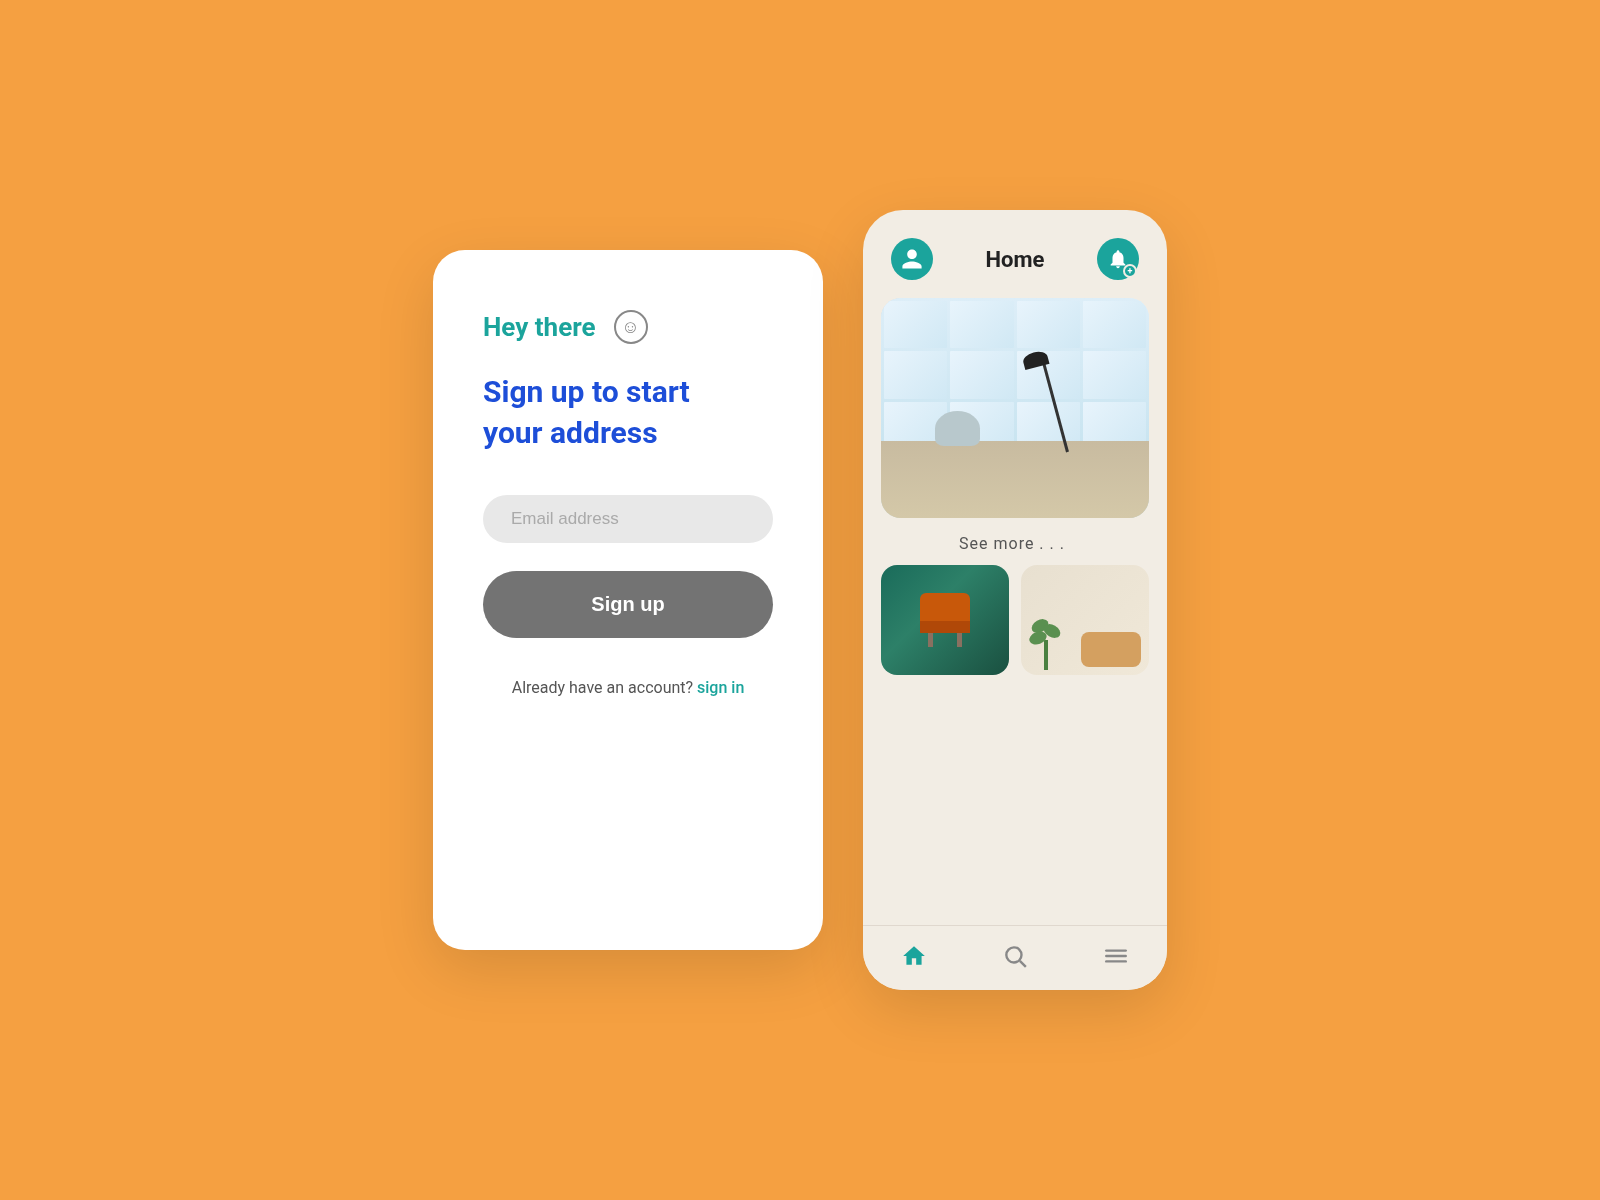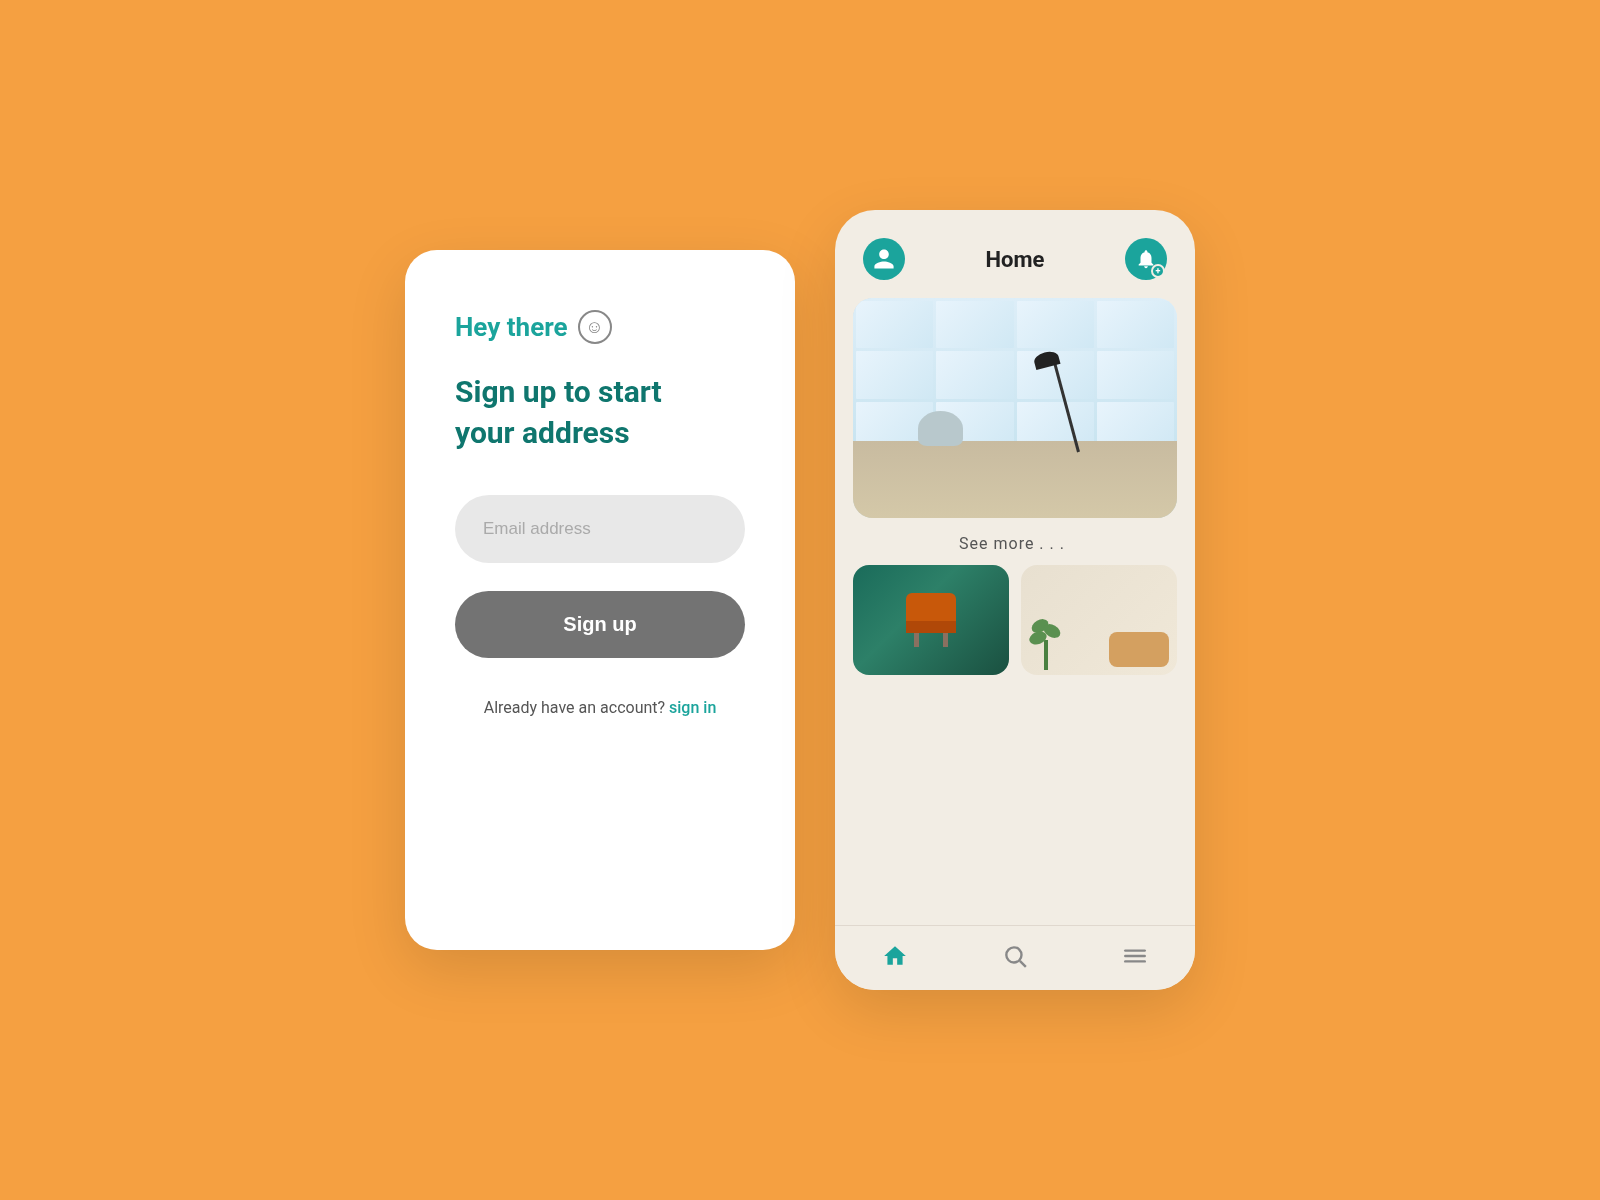--- a/index.html
+++ b/index.html
@@ -24,21 +24,21 @@
       border-radius: 32px;
       padding: 60px 50px 50px 50px;
       display: flex;
       flex-direction: column;
       box-shadow: 0 20px 60px rgba(0,0,0,0.12);
     }
 
     .signup-hey {
       display: flex;
       align-items: center;
-      gap: 10px;
+      gap: 18px;
       margin-bottom: 28px;
     }
 
     .signup-hey-text {
       color: #1BA49C;
       font-size: 26px;
       font-weight: 700;
     }
 
     .smiley-icon {
@@ -50,31 +50,31 @@
       align-items: center;
       justify-content: center;
       font-size: 18px;
       color: #888;
       flex-shrink: 0;
     }
 
     .signup-title {
       font-size: 30px;
       font-weight: 700;
-      color: #0f766e;
+      color: #1d4ed8;
       line-height: 1.35;
       margin-bottom: 42px;
     }
 
     .input-field {
       width: 100%;
       background: #E8E8E8;
       border: none;
       border-radius: 50px;
-      padding: 24px 28px;
+      padding: 14px 28px;
       font-size: 17px;
       color: #888;
       outline: none;
       margin-bottom: 18px;
     }
 
     .input-field::placeholder {
       color: #aaa;
     }
 
@@ -99,21 +99,21 @@
     }
 
     .signup-footer a {
       color: #1BA49C;
       text-decoration: none;
       font-weight: 500;
     }
 
     
     .home-card {
-      width: 360px;
+      width: 304px;
       min-height: 780px;
       background: #F2EDE4;
       border-radius: 40px;
       display: flex;
       flex-direction: column;
       overflow: hidden;
       box-shadow: 0 20px 60px rgba(0,0,0,0.12);
       position: relative;
     }
 

